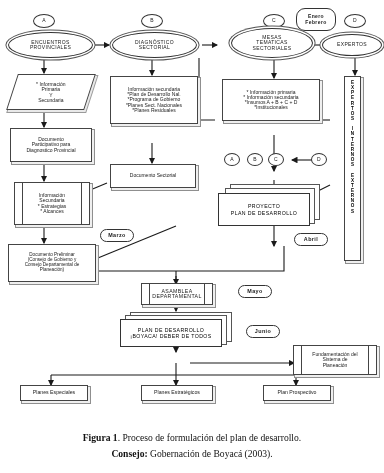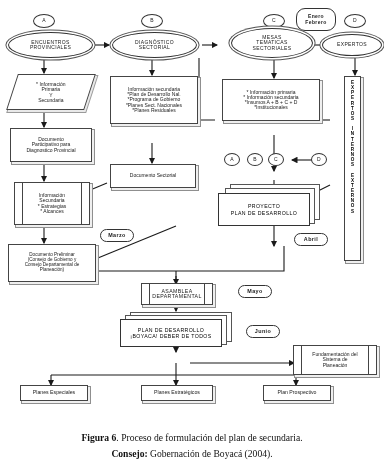--- a/index.html
+++ b/index.html
@@ -244,19 +244,19 @@
   <div class="node proc" style="left:293px;top:345px;width:84px;height:30px;white-space:pre-line;position:absolute;
               font-size:5px;">Fundamentación del
 Sistema de
 Planeación</div>
 
   <div class="node planbox" style="left:20px;top:385px;width:68px;height:16px;">Planes Especiales</div>
   <div class="node planbox" style="left:141px;top:385px;width:72px;height:16px;">Planes Estratégicos</div>
   <div class="node planbox" style="left:263px;top:385px;width:68px;height:16px;">Plan Prospectivo</div>
 
   <div class="caption" style="top:432px;">
-    <b>Figura 6</b><span>. Proceso de formulación del plan de secundaria.</span>
+    <b>Figura 1</b><span>. Proceso de formulación del plan de desarrollo.</span>
   </div>
   <div class="caption" style="top:448px;">
-    <b>Consejo:</b><span> Gobernación de Boyacá (2004).</span>
+    <b>Consejo:</b><span> Gobernación de Boyacá (2003).</span>
   </div>
 
 </div>
 
 </body></html>

